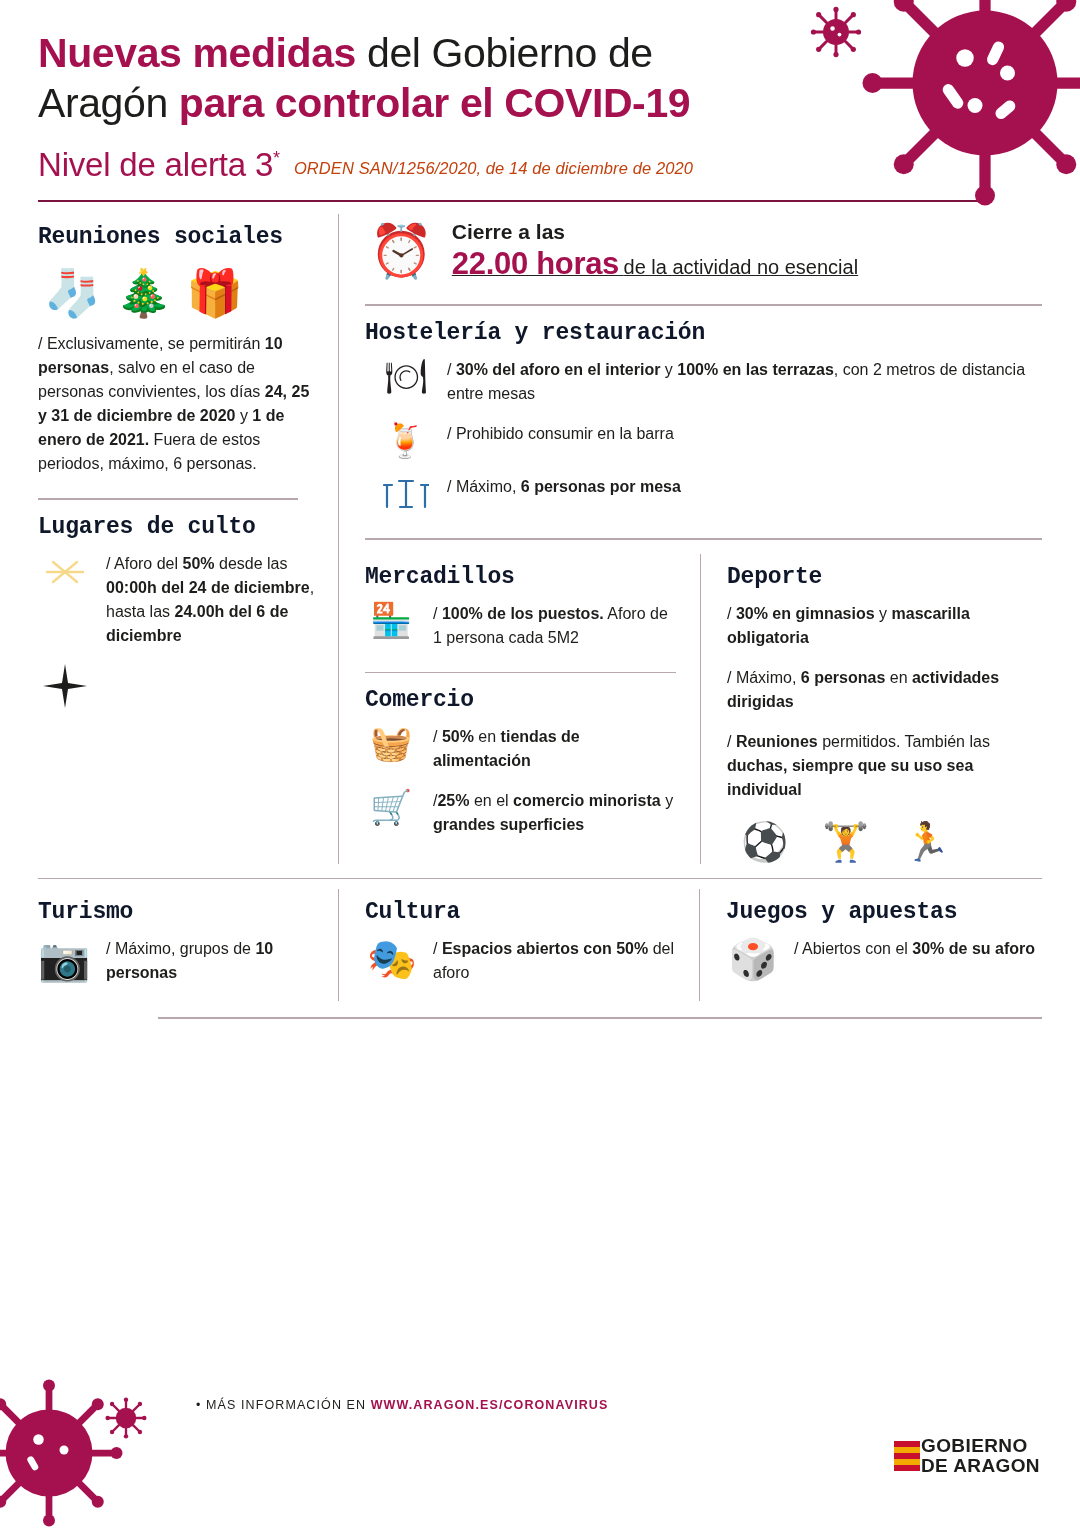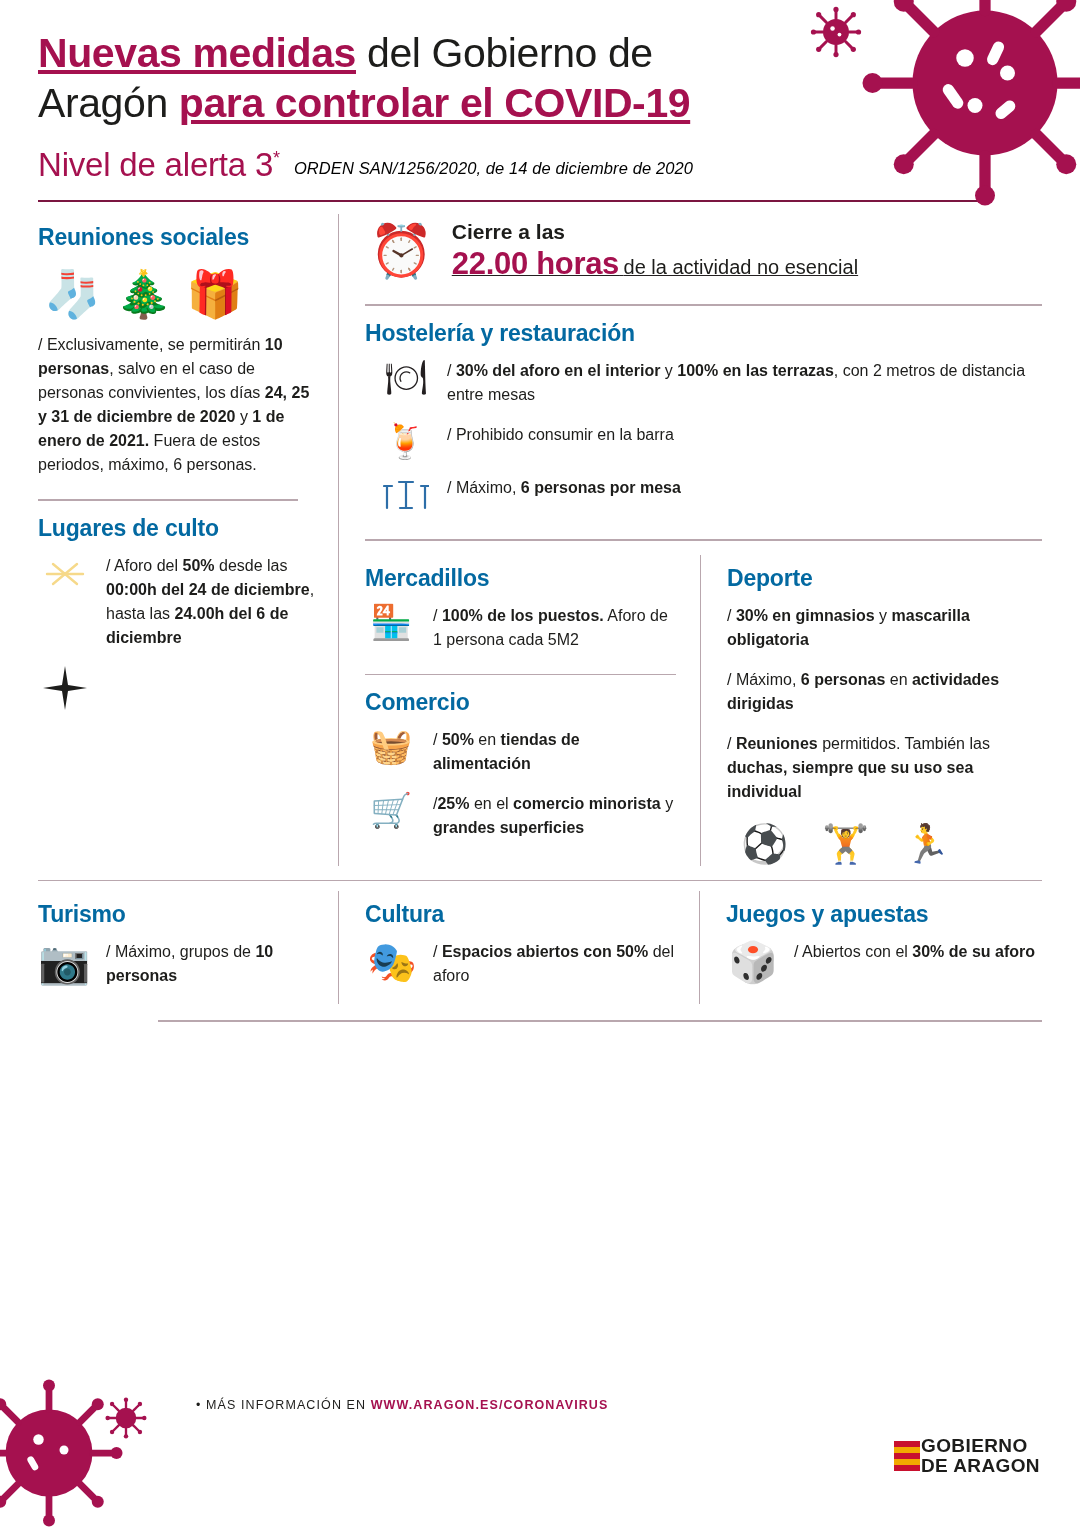--- a/index.html
+++ b/index.html
@@ -29,41 +29,41 @@
     padding: 28px 40px 0 38px;
   }
   .title {
     font-size: 41px;
     line-height: 1.22;
     font-weight: 400;
     color: #1d1d1b;
     max-width: 810px;
     letter-spacing: -0.4px;
   }
-  .title b { font-weight: 700; color: #a5114f; text-decoration: underline; }
+  .title b { font-weight: 700; color: #a5114f; }
   .title .dark { color: #1d1d1b; font-weight: 400; }
 
   .subtitle-row {
     display: flex;
     align-items: flex-end;
     gap: 14px;
     margin-top: 18px;
   }
   .alert-level {
     font-size: 33px;
     color: #a5114f;
     font-weight: 400;
     letter-spacing: -0.2px;
     text-align: right;
   }
   .alert-level sup { font-size: 18px; }
   .order-ref {
     font-size: 16.5px;
     font-style: italic;
-    color: #000000;
+    color: #c2410c;
     padding-bottom: 6px;
     letter-spacing: 0.1px;
   }
   .header-rule {
     margin: 16px 38px 0 38px;
     height: 2px;
     background: #7b1540;
     width: 940px;
   }
 
@@ -109,25 +109,26 @@
     box-sizing: border-box;
   }
   .col-right {
     flex: 1;
     padding-left: 26px;
     box-sizing: border-box;
     border-left: 1.5px solid #b9a7ae;
   }
 
   h2.sec {
-    color: #0369a1;
+    color: #0f172a;
     font-size: 23px;
     font-weight: 700;
     margin: 10px 0 12px 0;
     letter-spacing: -0.2px;
+    font-family: Liberation Mono, monospace;
   }
   .txt {
     font-size: 16px;
     line-height: 1.5;
     color: #1d1d1b;
   }
   .txt b { font-weight: 700; }
   .hr {
     height: 1.5px;
     background: #b9a7ae;

